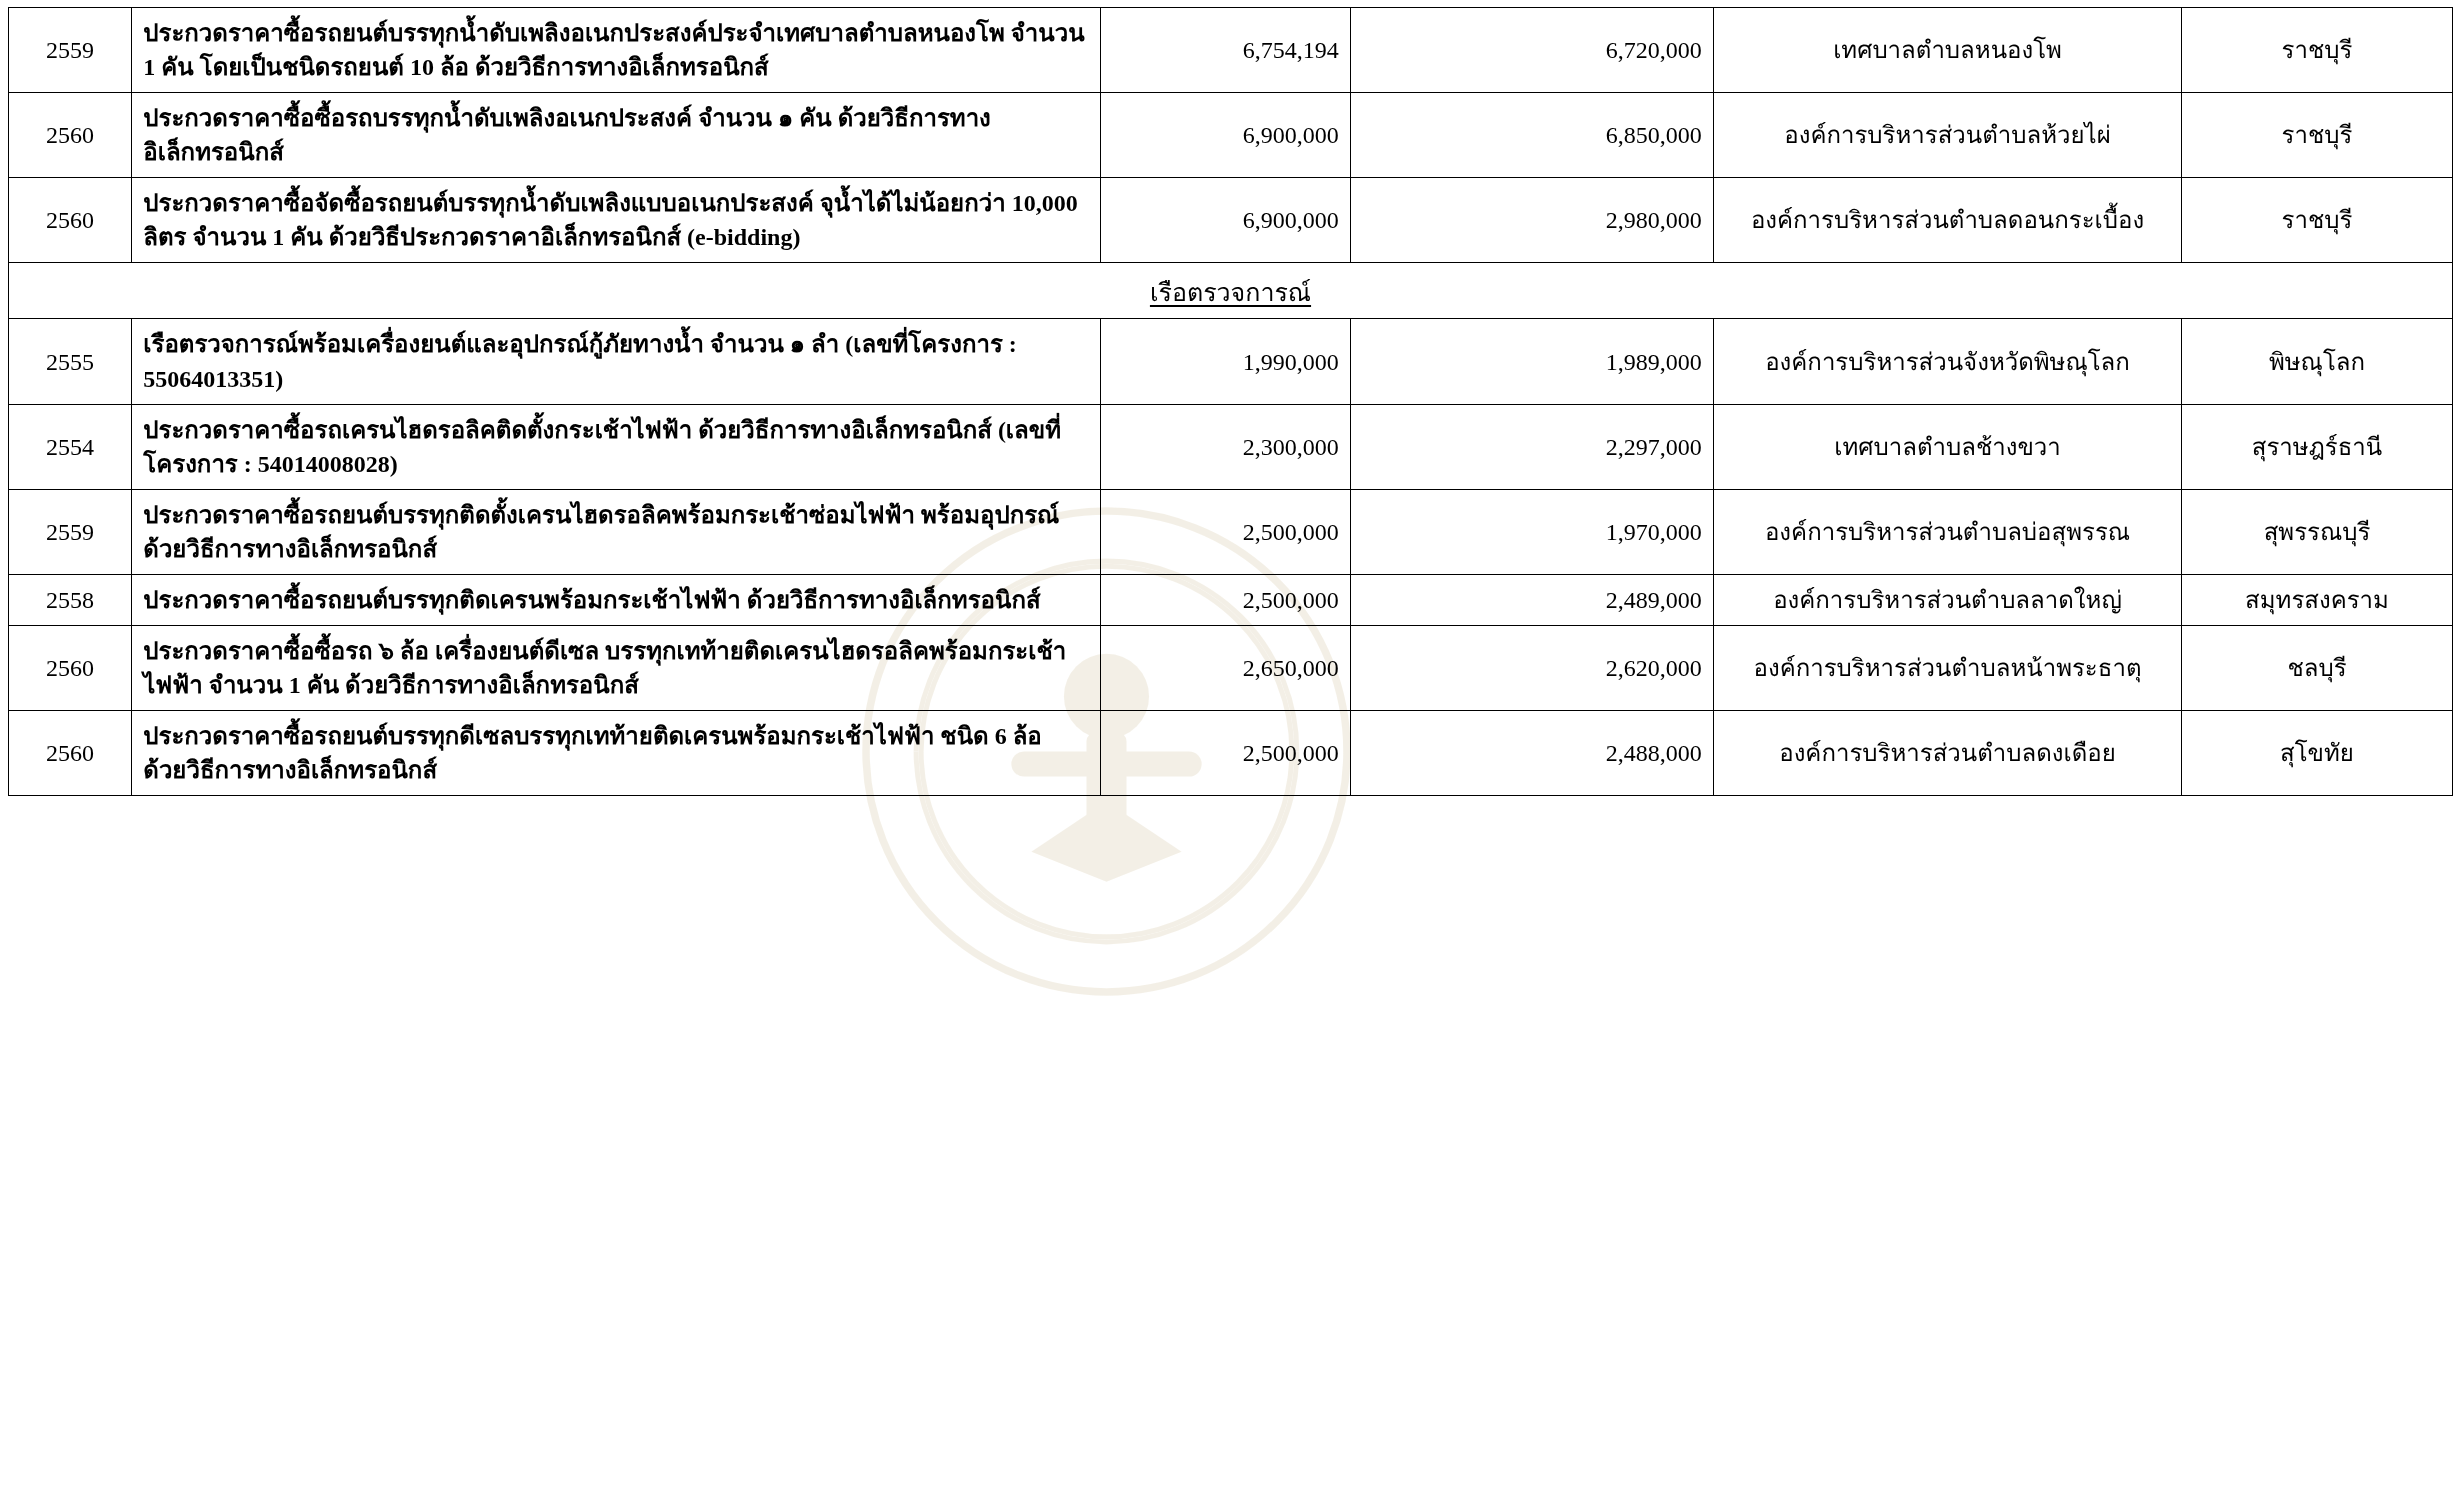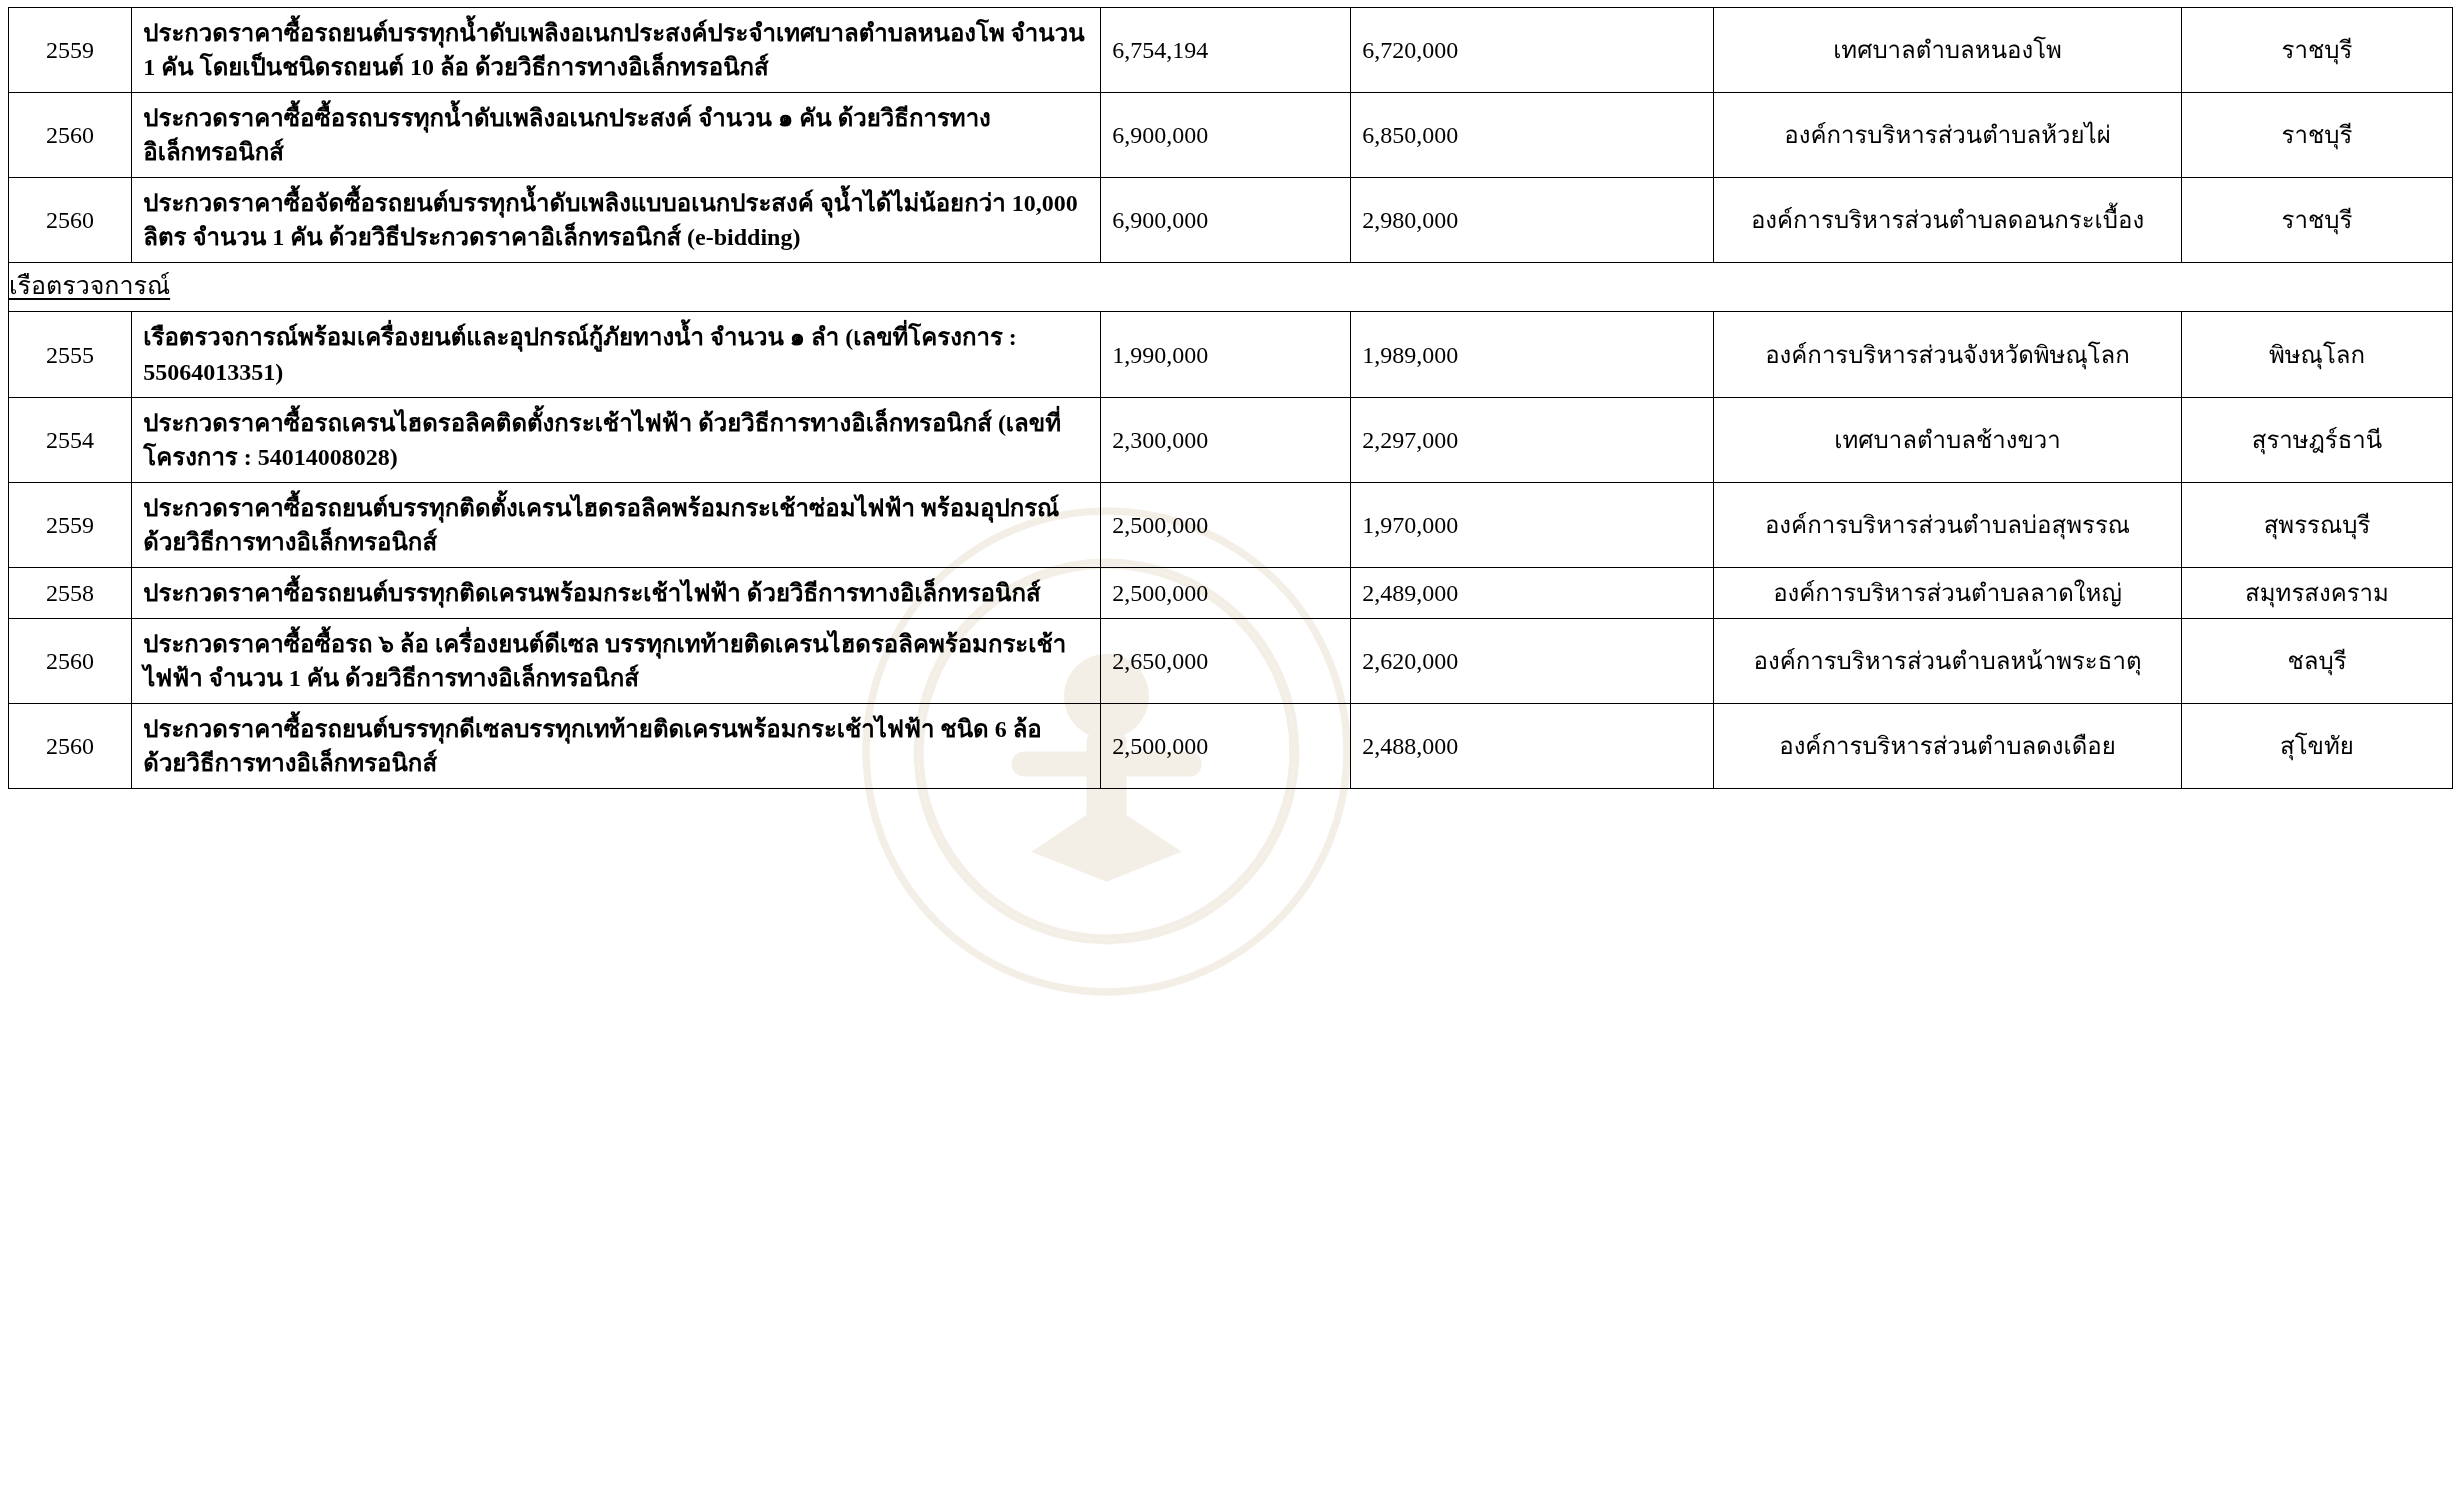--- a/index.html
+++ b/index.html
@@ -55,28 +55,29 @@
 
   td.year {
     text-align: center;
     font-size: 25px;
   }
   td.desc {
     text-align: left;
     font-weight: bold;
   }
   td.num {
-    text-align: left;
+    text-align: right;
     font-size: 25px;
   }
   td.org, td.prov {
     text-align: center;
   }
   tr.section td {
-    padding: 5px 0 8px 0;
+    text-align: center;
+    padding: 12px 0 8px 0;
   }
   .section-label {
     display: inline-block;
     text-decoration: underline;
     text-underline-offset: 4px;
     font-size: 25px;
     color: #000;
   }
   .hl-pink {
     background: #f9d7dd;

